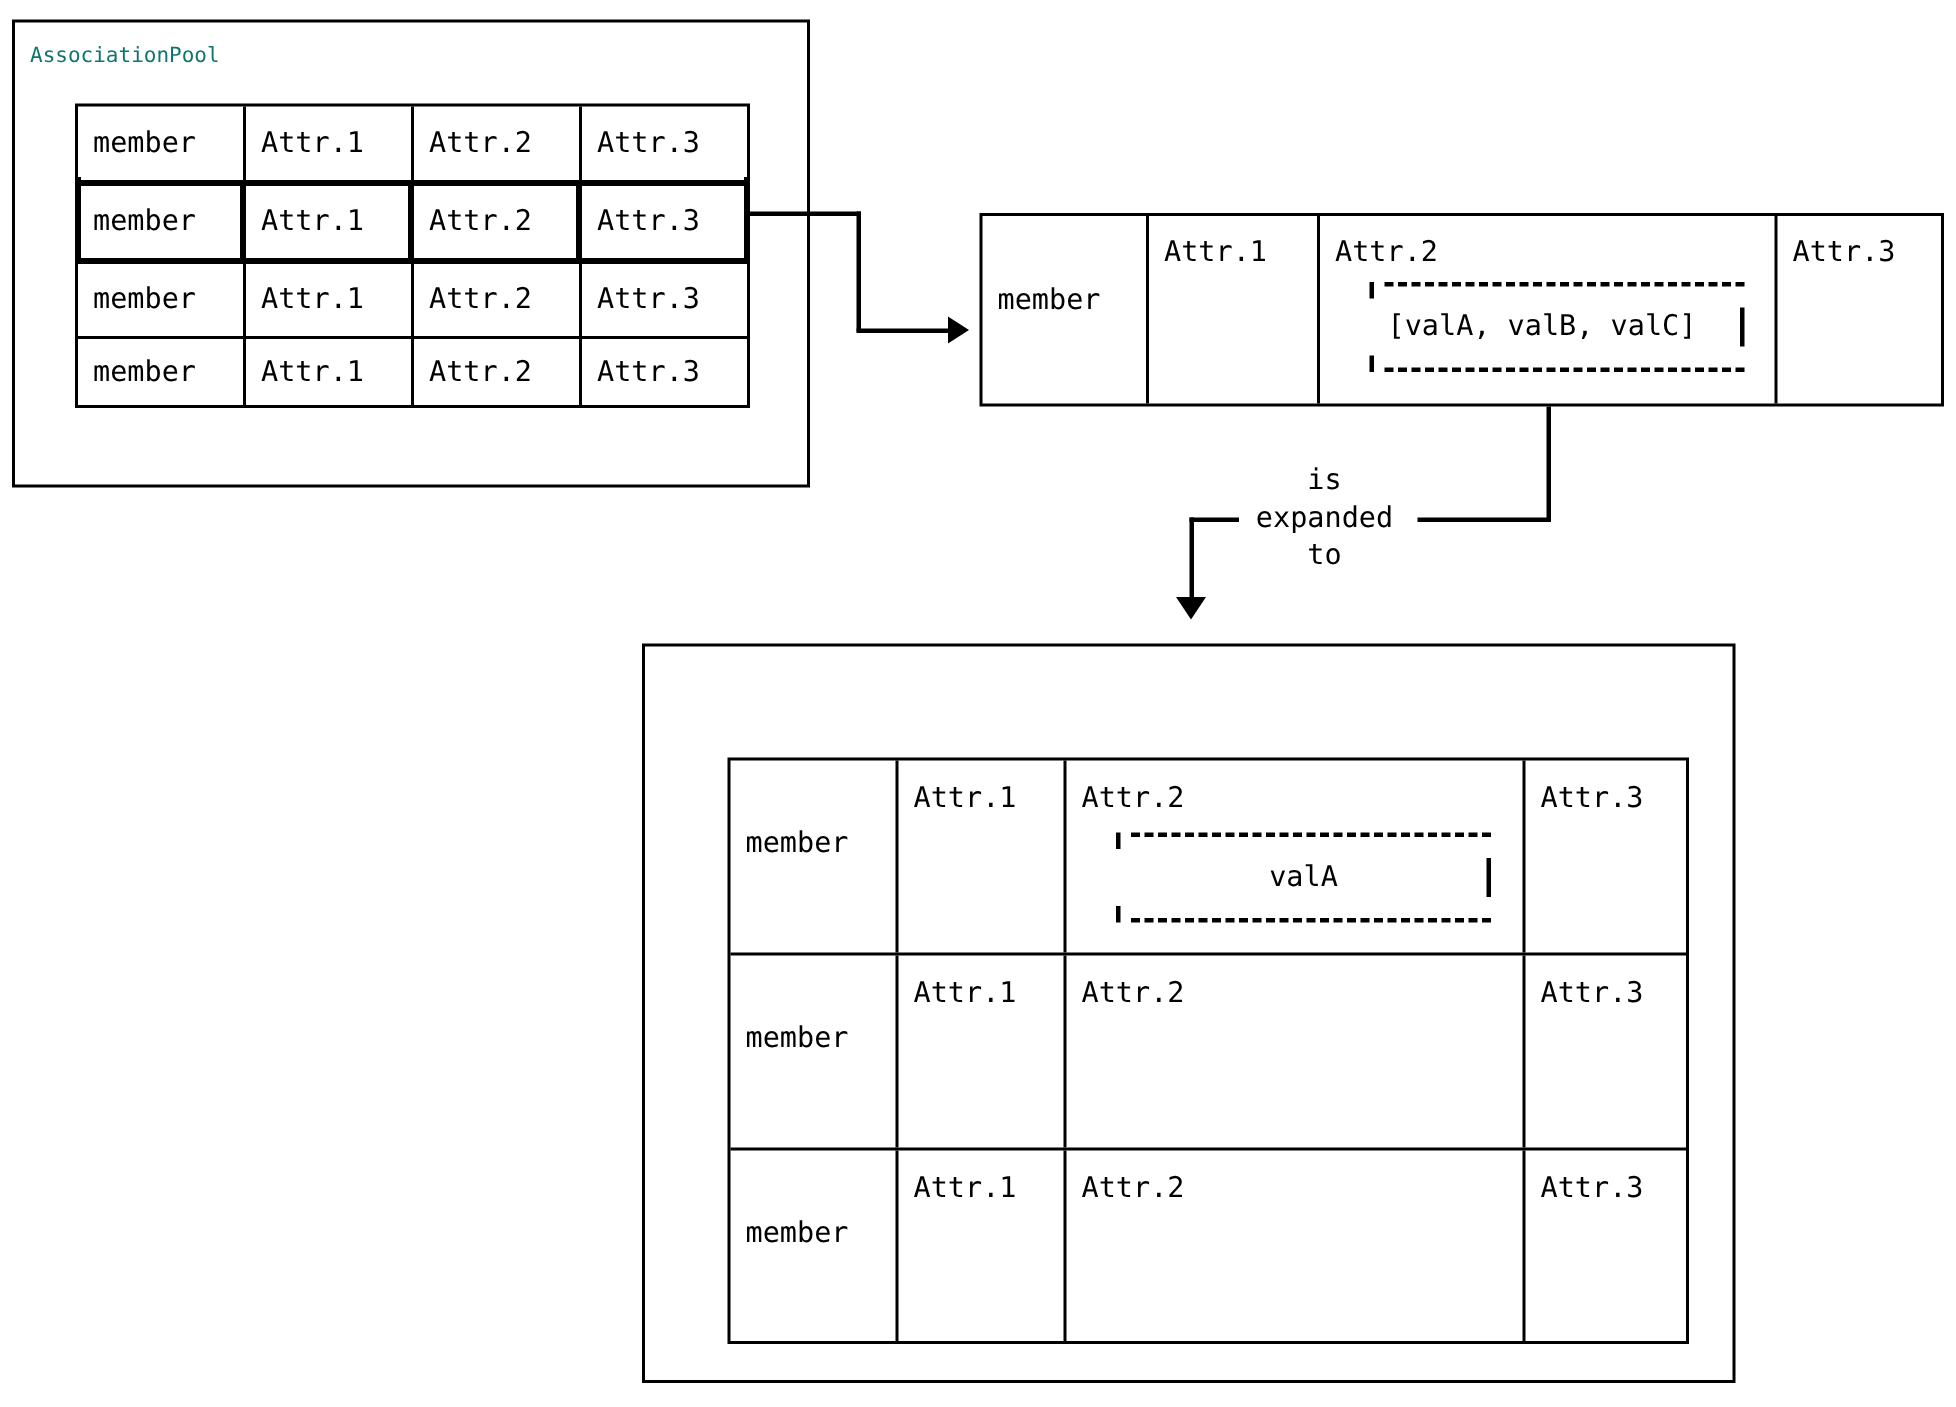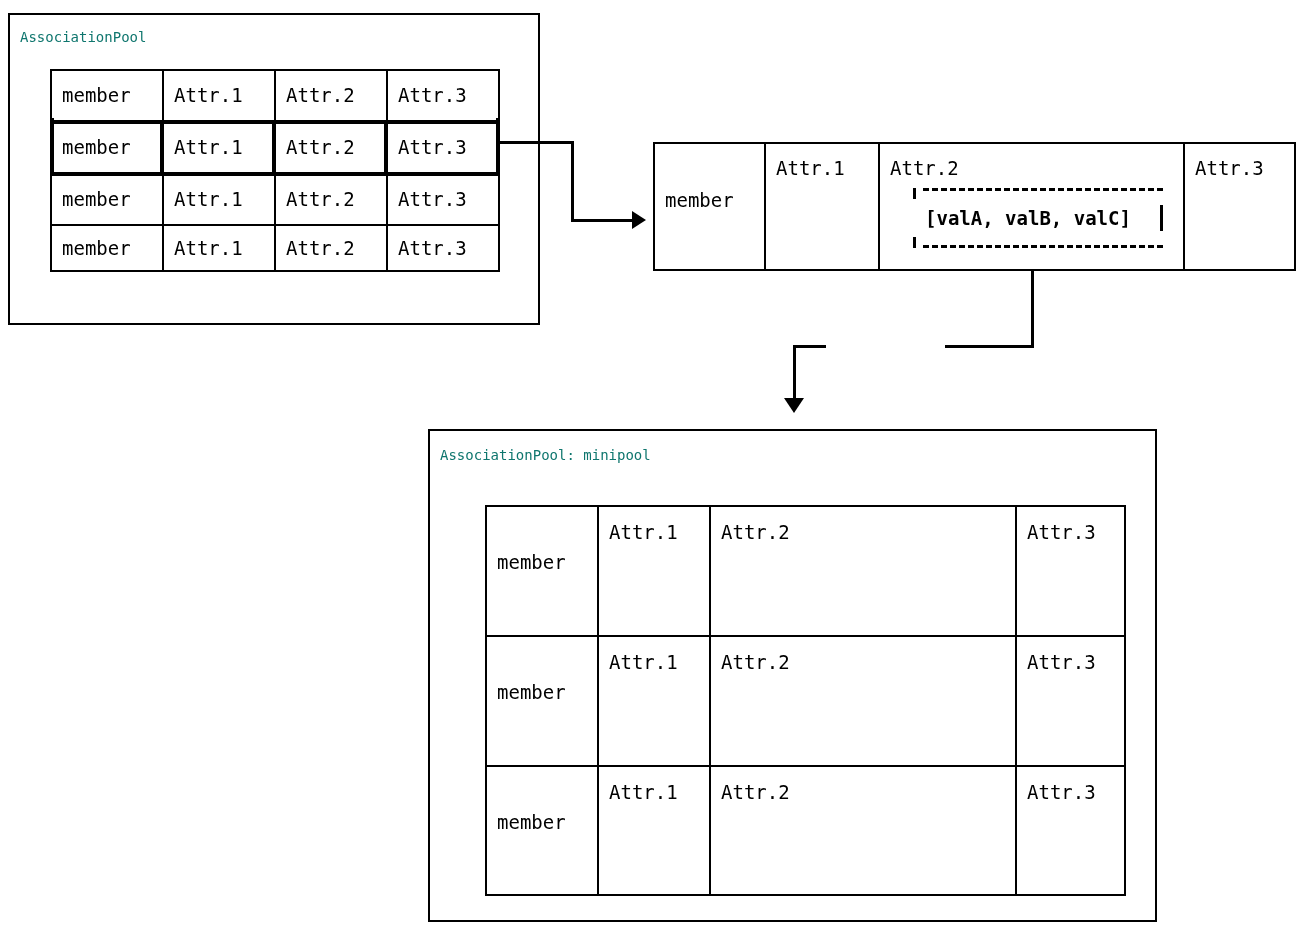--- a/index.html
+++ b/index.html
@@ -121,21 +121,20 @@
     transform: translateY(-50%);
     text-align: center;
     font-size: 19px;
     line-height: 19px;
     white-space: pre;
   }
   .chip .chip-label.listy {
     text-align: center;
     left: 12px;
     right: auto;
-    font-weight: bold;
   }
 
   
   .seg-h {
     position: absolute;
     height: 3px;
     background: #000;
   }
   .seg-v {
     position: absolute;
@@ -269,38 +268,46 @@
         </div>
       </div>
       <div class="tcell last" style="left:530px; width:109px;">
         <span class="cell-text" style="left:10px; top:15px;">Attr.3</span>
       </div>
     </div>
   </div>
 
   <div class="seg-v" style="left:1031px; top:271px; height:76px;"></div>
   <div class="seg-h" style="left:945px; top:345px; width:89px;"></div>
+  <div class="edge-label" style="left:822px; top:308px; width:122px;"><span>is</span><br><span>expanded</span><br><span>to</span></div>
   <div class="seg-h" style="left:793px; top:345px; width:33px;"></div>
   <div class="seg-v" style="left:793px; top:345px; height:55px;"></div>
   <div class="arrow-down" style="left:784px; top:398px;"></div>
 
   <div class="panel" style="left:428px; top:429px; width:729px; height:493px;"></div>
-  <div class="panel-title" style="left:440px; top:446px;">AssociationPool: minipool</div>
 
   <div class="tbl" style="left:485px; top:505px; width:641px; height:391px;">
 
     <div class="trow" style="top:0px; height:128px;">
       <div class="tcell" style="left:0px; width:112px;">
         <span class="cell-text" style="left:10px; top:46px;">member</span>
       </div>
       <div class="tcell" style="left:112px; width:112px;">
         <span class="cell-text" style="left:10px; top:16px;">Attr.1</span>
       </div>
       <div class="tcell" style="left:224px; width:306px;">
         <span class="cell-text" style="left:10px; top:16px;">Attr.2</span>
+        <div class="chip" style="left:33px; top:48px; width:250px; height:60px;">
+          <div class="chip-dash-top"></div>
+          <div class="chip-dash-bottom"></div>
+          <div class="chip-corner-tl"></div>
+          <div class="chip-corner-bl"></div>
+          <div class="chip-rbar"></div>
+          <div class="chip-label">valA</div>
+        </div>
       </div>
       <div class="tcell last" style="left:530px; width:107px;">
         <span class="cell-text" style="left:10px; top:16px;">Attr.3</span>
       </div>
     </div>
     <div class="hrule" style="top:128px;"></div>
 
     <div class="trow" style="top:130px; height:128px;">
       <div class="tcell" style="left:0px; width:112px;">
         <span class="cell-text" style="left:10px; top:46px;">member</span>

